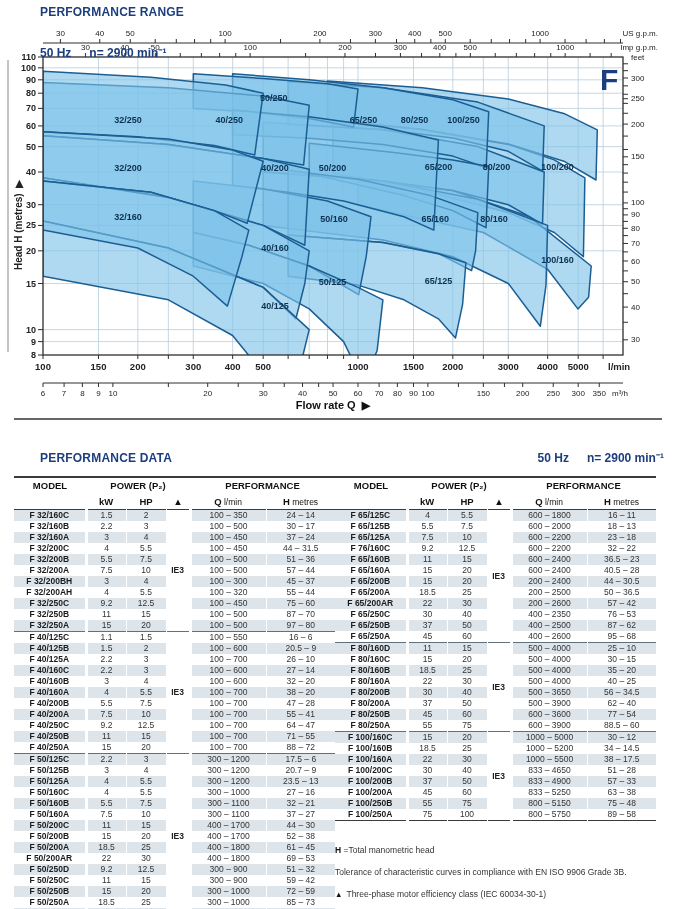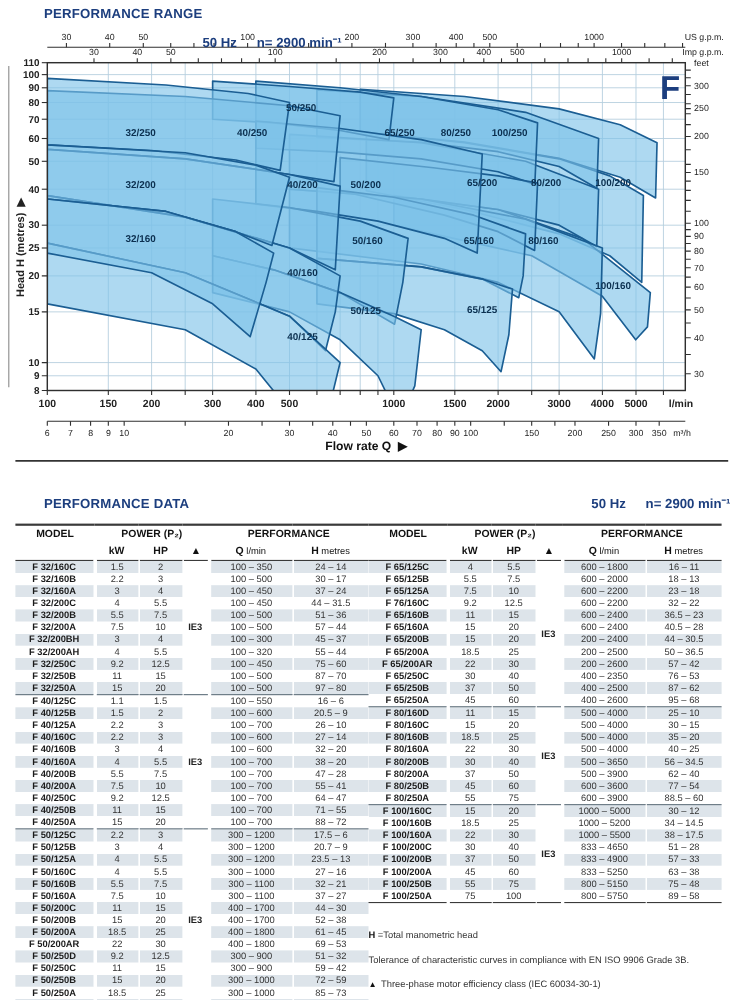--- a/index.html
+++ b/index.html
@@ -1,17 +1,17 @@
 <!DOCTYPE html>
 <html style="--navy: #1c3e7e; --row-shade: #dde4ea;"><head>
 <meta charset="utf-8">
 <style>
   html,body{margin:0;padding:0;background:#fff;}
   body{width:676px;height:909px;position:relative;font-family:"Liberation Sans",sans-serif;overflow:hidden;}
-  .range-head{position:absolute;top:5px;left:40px;right:16px;display:flex;justify-content:flex-start;z-index:2;}
+  .range-head{position:absolute;top:5px;left:40px;right:16px;display:flex;justify-content:flex-start;z-index:2;flex-direction:column;}
   .head-title{font-size:12px;font-weight:bold;color:var(--navy);letter-spacing:.2px;}
   .head-right{font-size:12px;font-weight:bold;color:var(--navy);margin-top:25px;}
   .head-right .gap{display:inline-block;width:18px;}
   #chart-svg{position:absolute;top:0;left:0;}
   .data-section{position:absolute;top:424px;left:14px;width:650px;}
   .data-head{display:flex;justify-content:space-between;align-items:baseline;padding-left:26px;}
   .tables{display:flex;margin-top:10px;}
   .tcol{width:321px;}
   table.perf{border-collapse:collapse;table-layout:fixed;width:321px;font-size:8.5px;color:#333;border-top:2px solid #3a3a3a;border-bottom:1.5px solid #3a3a3a;}
   table.perf col.c-model{width:72px;}

